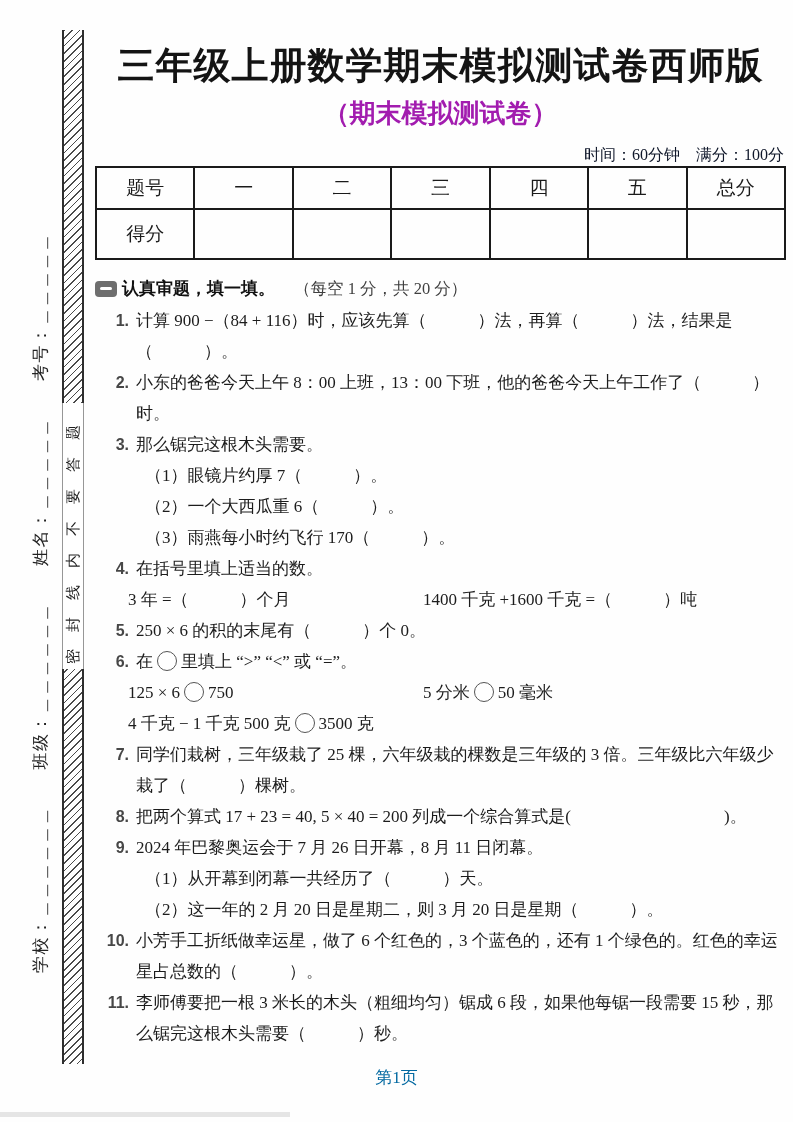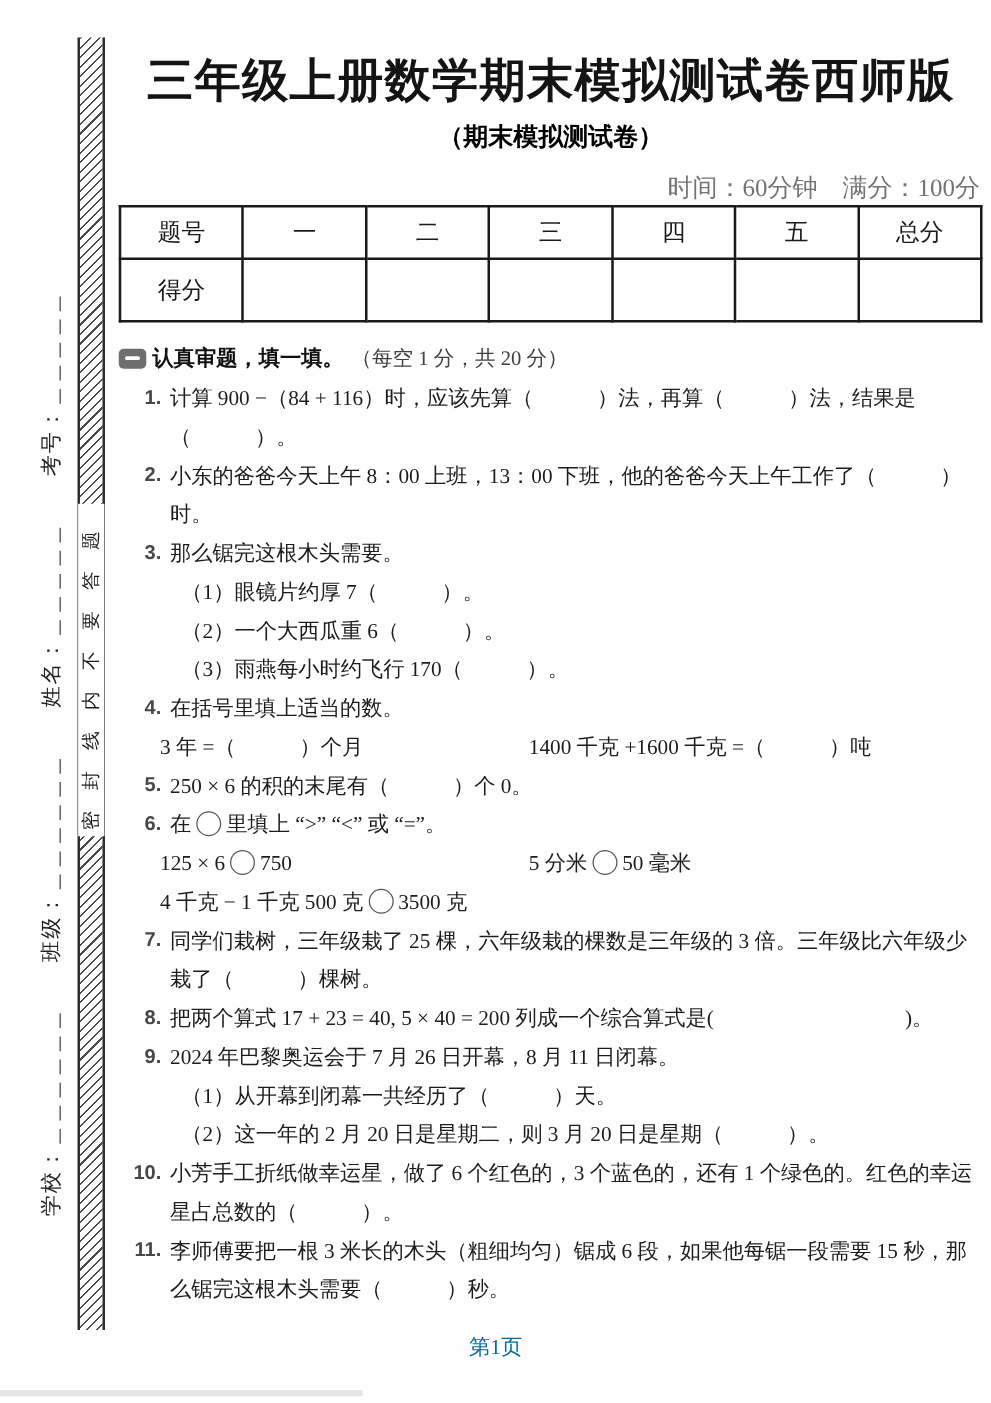--- a/index.html
+++ b/index.html
@@ -29,40 +29,40 @@
     font-size:15px; letter-spacing:17px; white-space:nowrap; color:#1d1d1d;
   }
 
   
   .content { position:absolute; left:95px; top:0; width:691px; }
 
   .title {
     margin:44px 0 0 0; font-size:37px; font-weight:bold; text-align:center;
     letter-spacing:1px; line-height:1.2; color:#141414;
   }
-  .subtitle { margin-top:8px; font-size:20px; font-weight:bold; text-align:center; color:#000000; }
-  .info { margin-top:14px; font-size:20px; text-align:right; padding-right:2px; color:#737373; }
+  .subtitle { margin-top:8px; font-size:26px; font-weight:bold; text-align:center; color:#a21caf; }
+  .info { margin-top:14px; font-size:16px; text-align:right; padding-right:2px; color:#0f172a; }
 
   .score-table {
     width:100%; border-collapse:collapse; table-layout:fixed;
   }
   .score-table td {
     border:2px solid #1a1a1a; text-align:center; font-size:19px; color:#1a1a1a;
   }
   .score-table .r1 td { height:38px; }
   .score-table .r2 td { height:46px; }
 
   .sec-head { margin-top:13px; display:flex; align-items:center; line-height:31px; }
   .badge {
     width:22px; height:16px; background:#6e6e6e; border-radius:4px;
     display:inline-flex; align-items:center; justify-content:center; margin-right:5px; flex:none;
   }
   .badge-bar { width:12px; height:3px; background:#ffffff; border-radius:1.5px; }
   .sec-title { font-family:"Liberation Sans", sans-serif; font-weight:bold; font-size:17px; color:#111; }
-  .sec-note { font-size:16.5px; color:#3f3f3f; margin-left:6px; }
+  .sec-note { font-size:16.5px; color:#3f3f3f; margin-left:19px; }
 
   .qs { margin-top:1px; font-size:17px; line-height:31px; color:#1c1c1c; }
   .q { display:flex; }
   .qnum {
     width:34px; min-width:34px; text-align:right; padding-right:7px;
     font-family:"Liberation Sans", sans-serif; font-weight:bold; font-size:16px; color:#474747;
   }
   .qtext { flex:1; }
   .sub { padding-left:50px; }
   .cols { display:flex; padding-left:33px; }

